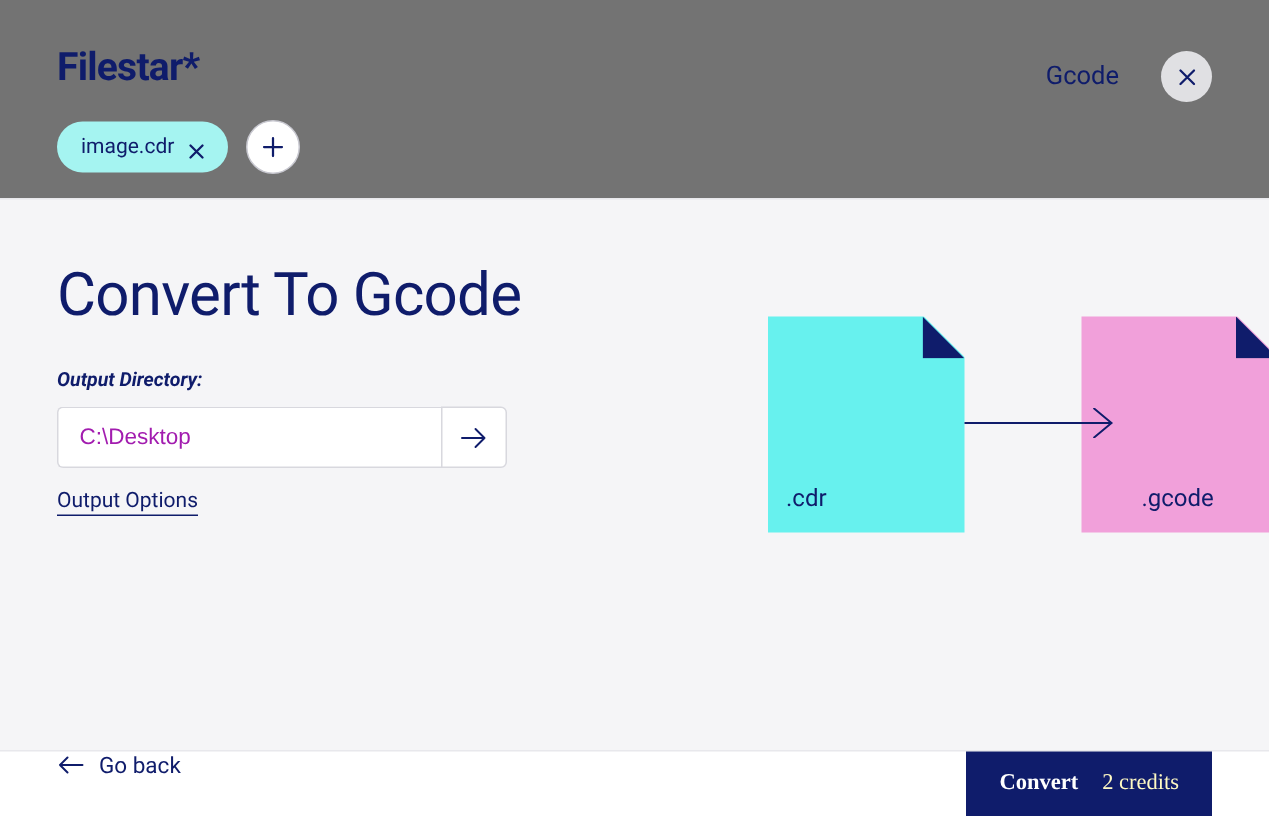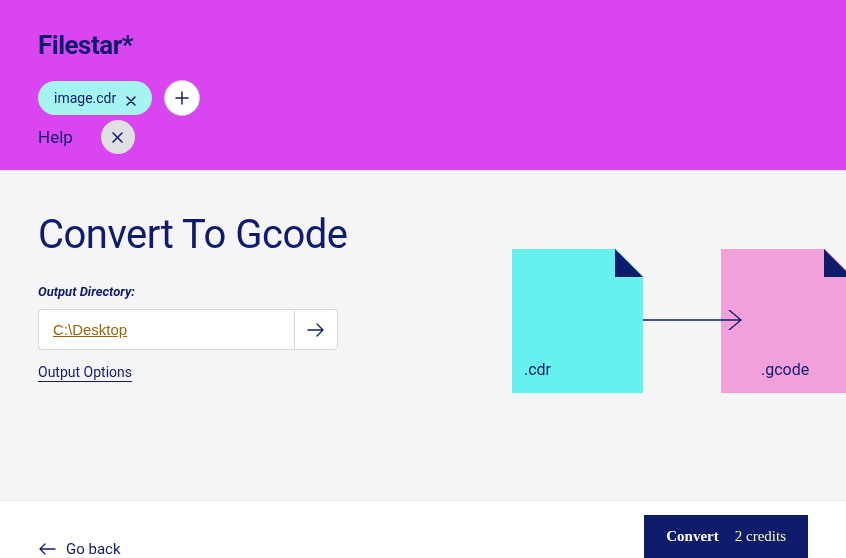--- a/index.html
+++ b/index.html
@@ -13,22 +13,21 @@
       height: 558px;
       background: #fff;
       position: relative;
       overflow: hidden;
     }
     .header {
       padding: 30px 38px 16px 38px;
       display: flex;
       justify-content: space-between;
       align-items: flex-start;
-      background: #d946ef;
-      flex-direction: column;
+      background: #737373;
     }
     .header-left {
       display: flex;
       flex-direction: column;
       gap: 20px;
     }
     .logo {
       font-size: 26px;
       font-weight: 700;
       color: #0f1c6b;
@@ -124,24 +123,23 @@
       display: flex;
       width: 300px;
     }
     .text-input {
       flex: 1;
       padding: 11px 14px;
       border: 1px solid #d8d8de;
       border-right: none;
       border-radius: 4px 0 0 4px;
       font-size: 15px;
-      color: #a16207;
+      color: #a21caf;
       background: #fff;
       outline: none;
-      text-decoration: underline;
     }
     .input-btn {
       width: 44px;
       border: 1px solid #d8d8de;
       border-radius: 0 4px 4px 0;
       background: #fff;
       display: flex;
       align-items: center;
       justify-content: center;
       cursor: pointer;
@@ -211,21 +209,21 @@
     .footer {
       position: absolute;
       bottom: 0;
       left: 0;
       right: 0;
       height: 58px;
       background: #fff;
       border-top: 1px solid #e8e8ec;
       display: flex;
       justify-content: space-between;
-      align-items: flex-end;
+      align-items: flex-start;
       padding: 0 38px;
     }
     .go-back {
       display: flex;
       align-items: center;
       gap: 10px;
       color: #0f1c6b;
       font-size: 15px;
       cursor: pointer;
     }
@@ -264,21 +262,21 @@
         </span>
       </div>
       <button class="add-btn">
         <svg width="14" height="14" viewBox="0 0 14 14">
             <path d="M7 1 L7 13 M1 7 L13 7" stroke="#0f1c6b" stroke-width="1.5" stroke-linecap="round"></path>
           </svg>
       </button>
     </div>
   </div>
   <div class="header-right">
-    <a class="help-link">Help</a>
+    <a class="help-link">Gcode</a>
     <button class="close-btn">
       <svg width="11" height="11" viewBox="0 0 11 11">
           <path d="M1 1 L10 10 M10 1 L1 10" stroke="#0f1c6b" stroke-width="1.5" stroke-linecap="round"></path>
         </svg>
     </button>
   </div>
 </div>
 
 <div class="main">
   <h1 class="page-title">Convert To Gcode</h1>

